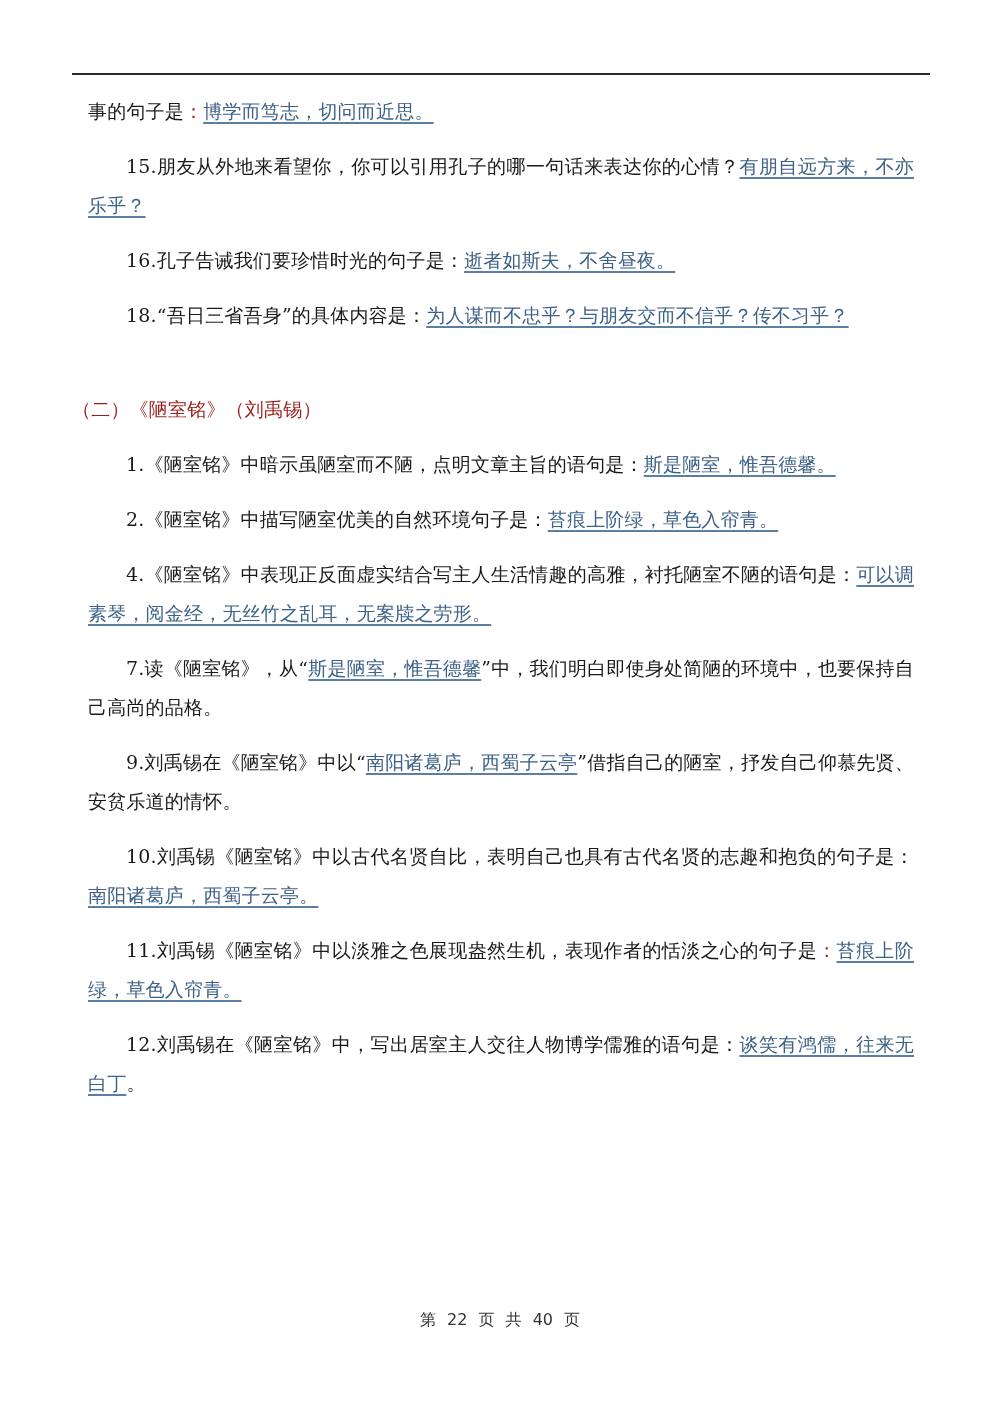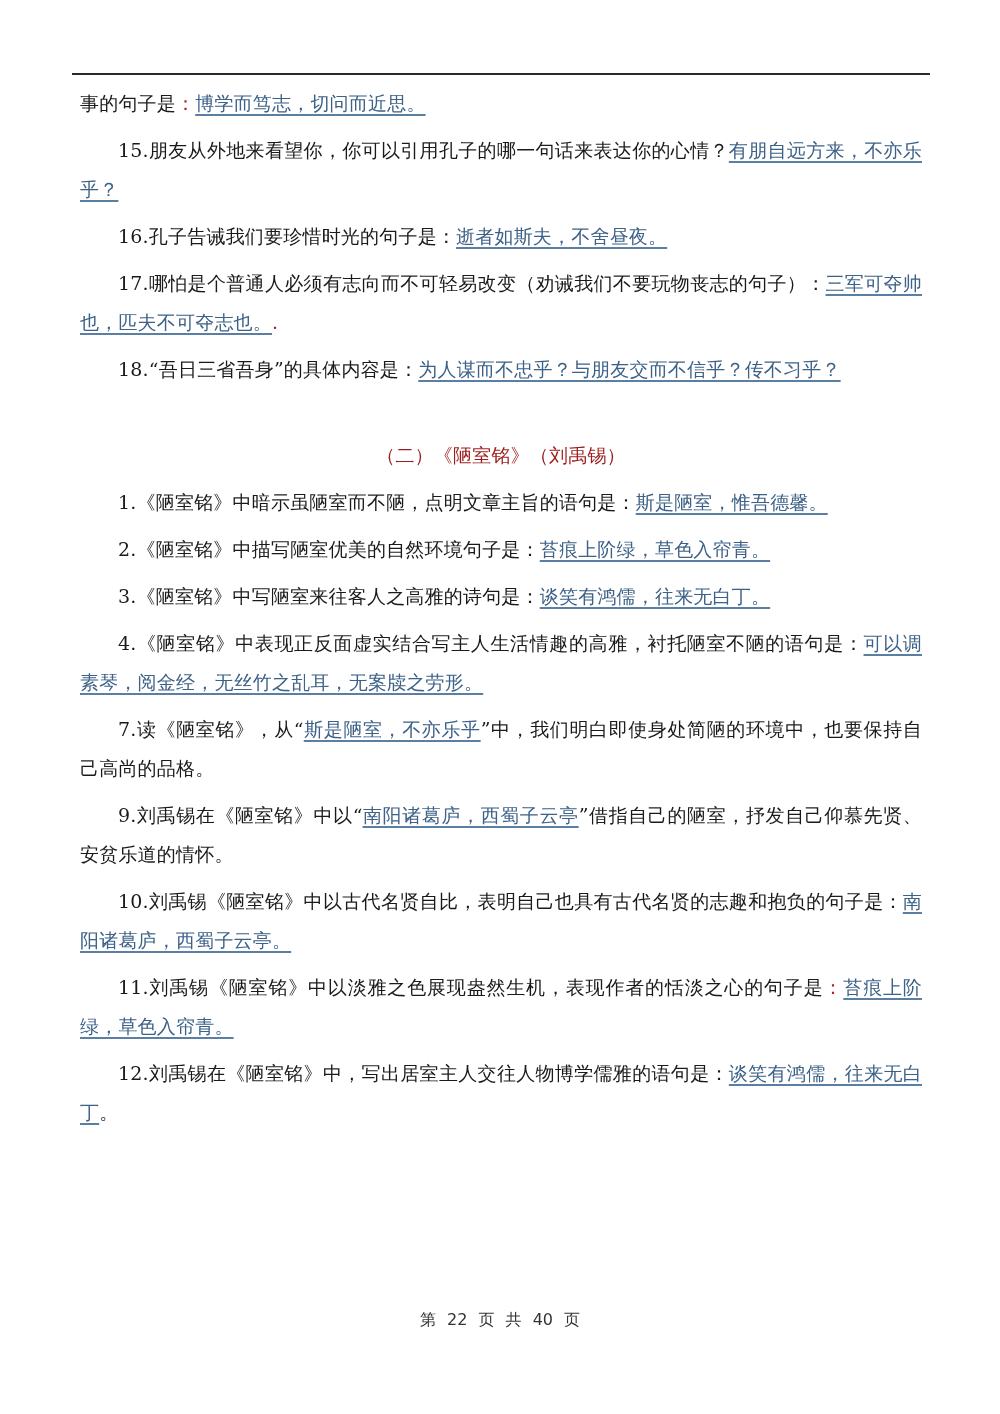--- a/index.html
+++ b/index.html
@@ -10,32 +10,32 @@
     }
     .top-rule {
       position: absolute; left: 72px; top: 73px; width: 858px; height: 0;
       border-top: 2px solid #2a2a2a;
     }
     .content {
       position: absolute; left: 72px; top: 76px; width: 858px;
       font-size: 19px; line-height: 39px;
       letter-spacing: 0.2px;
     }
-    .para { margin: 8px; text-indent: 38px; text-align: justify; }
+    .para { margin: 16px; text-indent: 38px; text-align: justify; }
     .para.noindent { text-indent: 0; }
     .ans {
       color: #3d6187;
       text-decoration: underline;
       text-decoration-color: #5b7fa3;
       text-underline-offset: 4px;
       text-decoration-thickness: 1.5px;
     }
     .red { color: #b01e1e; }
     .section-title {
-      text-align: center; color: #9c1c1c; font-size: 19px;
+      text-align: left; color: #9c1c1c; font-size: 19px;
       margin: 0; line-height: 39px;
     }
     .gap { height: 39px; }
     .footer {
       position: absolute; left: 0; top: 1310px; width: 1000px; text-align: center;
       font-family: "DejaVu Sans", "Liberation Sans", sans-serif;
       font-size: 16px; color: #333; word-spacing: 6px;
     }
   </style>
 </head>
@@ -44,40 +44,38 @@
 <div class="top-rule"></div>
 
 <div class="content">
 
   <p class="para noindent"><span>事的句子是</span><span class="red">：</span><span class="ans">博学而笃志，切问而近思。</span></p>
 
   <p class="para"><span>15.</span><span>朋友从外地来看望你，你可以引用孔子的哪一句话来表达你的心情？</span><span class="ans">有朋自远方来，不亦乐乎？</span></p>
 
   <p class="para"><span>16.</span><span>孔子告诫我们要珍惜时光的句子是：</span><span class="ans">逝者如斯夫，不舍昼夜。</span></p>
 
-  <p class="para"><span>17.</span><span>哪怕是个普通人必须有志向而不可轻易改变（劝诫我们不要玩物丧志的句子）：</span><span class="ans">三军可夺帅也，匹夫不可夺志也。</span><span class="red">.</span></p>
 
   <p class="para"><span>18.</span><span>“吾日三省吾身”的具体内容是：</span><span class="ans">为人谋而不忠乎？与朋友交而不信乎？传不习乎？</span></p>
 
 
   <div class="gap"></div>
 
   <p class="section-title">（二）《陋室铭》（刘禹锡）</p>
 
   <p class="para"><span>1.</span><span>《陋室铭》中暗示虽陋室而不陋，点明文章主旨的语句是：</span><span class="ans">斯是陋室，惟吾德馨。</span></p>
 
   <p class="para"><span>2.</span><span>《陋室铭》中描写陋室优美的自然环境句子是：</span><span class="ans">苔痕上阶绿，草色入帘青。</span></p>
 
-  <p class="para"><span>3.</span><span>《陋室铭》中写陋室来往客人之高雅的诗句是：</span><span class="ans">谈笑有鸿儒，往来无白丁。</span></p>
 
   <p class="para"><span>4.</span><span>《陋室铭》中表现正反面虚实结合写主人生活情趣的高雅，衬托陋室不陋的语句是：</span><span class="ans">可以调素琴，阅金经，无丝竹之乱耳，无案牍之劳形。</span></p>
 
 
 
-  <p class="para"><span>7.</span><span>读《陋室铭》，从“</span><span class="ans">斯是陋室，不亦乐乎</span><span>”中，我们明白即使身处简陋的环境中，也要保持自己高尚的品格。</span></p>
+  <p class="para"><span>7.</span><span>读《陋室铭》，从“</span><span class="ans">斯是陋室，惟吾德馨</span><span>”中，我们明白即使身处简陋的环境中，也要保持自己高尚的品格。</span></p>
 
 
   <p class="para"><span>9.</span><span>刘禹锡在《陋室铭》中以“</span><span class="ans">南阳诸葛庐，西蜀子云亭</span><span>”借指自己的陋室，抒发自己仰慕先贤、安贫乐道的情怀。</span></p>
 
   <p class="para"><span>10.</span><span>刘禹锡《陋室铭》中以古代名贤自比，表明自己也具有古代名贤的志趣和抱负的句子是：</span><span class="ans">南阳诸葛庐，西蜀子云亭。</span></p>
 
   <p class="para"><span>11.</span><span>刘禹锡《陋室铭》中以淡雅之色展现盎然生机，表现作者的恬淡之心的句子是</span><span class="red">：</span><span class="ans">苔痕上阶绿，草色入帘青。</span></p>
 
   <p class="para"><span>12.</span><span>刘禹锡在《陋室铭》中，写出居室主人交往人物博学儒雅的语句是：</span><span class="ans">谈笑有鸿儒，往来无白丁</span><span>。</span></p>
 

